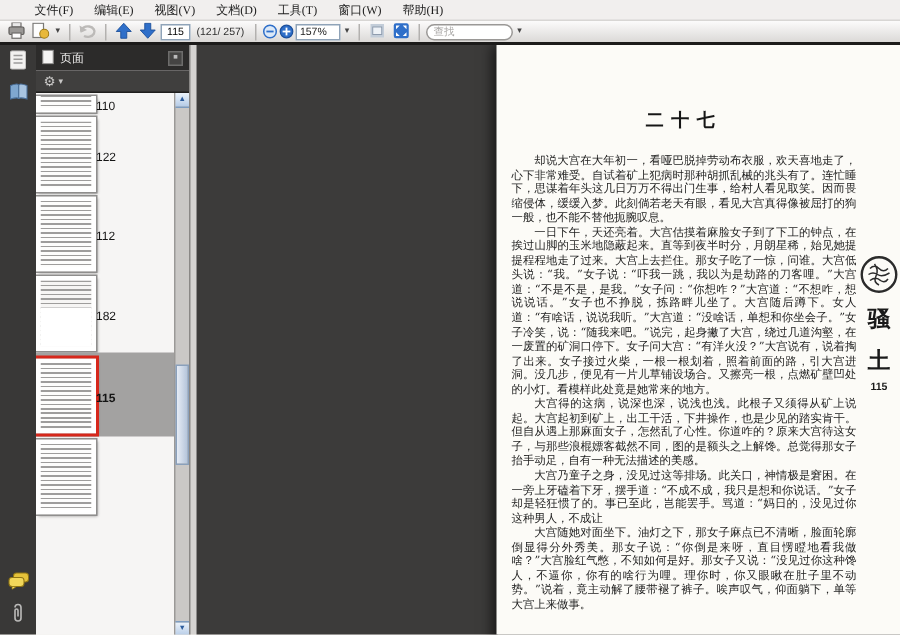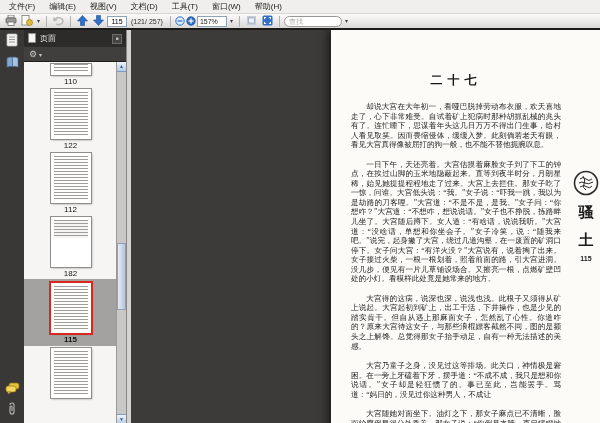--- a/index.html
+++ b/index.html
@@ -1,65 +1,65 @@
 <!DOCTYPE html>
 <html><head>
 <meta charset="utf-8">
 <style>
   html,body{margin:0;padding:0;}
   body{width:600px;height:423px;overflow:hidden;font-family:"Liberation Sans",sans-serif;background:#e8e6e4;position:relative;}
   
-  .menubar{height:13px;background:#f1efee;display:flex;align-items:flex-end;padding-left:2px;font-size:8px;color:#1b1b1b;border-bottom:1px solid #d8d6d4;}
+  .menubar{height:13px;background:#f1efee;display:flex;align-items:flex-end;padding-left:16px;font-size:8px;color:#1b1b1b;border-bottom:1px solid #d8d6d4;font-family:Liberation Serif, serif;}
   .menu-item{padding:1px 7px;cursor:default;}
   
   .toolbar{height:14px;background:linear-gradient(#fcfbfb,#dbd9d7);display:flex;align-items:center;gap:1px;padding:0 3px;border-bottom:2px solid #1c1b1a;}
   .tbtn{display:flex;align-items:center;justify-content:center;width:15px;height:12px;background:transparent;border:none;padding:0;}
   .tbtn.narrow{width:10px;}
   .dd{font-size:6px;color:#444;line-height:6px;width:7px;text-align:center;}
   .sep{width:1px;height:11px;background:#b3b1af;margin:0 3px;}
   .page-input{width:18px;height:9px;font-size:7px;border:1px solid #8fa3b8;background:#fff;text-align:center;padding:0;font-family:"Liberation Sans",sans-serif;}
   .page-count{font-size:7px;color:#2e2e2e;margin:0 3px;white-space:nowrap;}
   .zoom-box{width:26px;height:9px;border:1px solid #8fa3b8;background:#fff;font-size:7px;display:flex;align-items:center;padding-left:2px;color:#222;}
-  .search{width:48px;height:9px;border:1px solid #9a9896;border-radius:6px;font-size:7px;padding:0 4px;color:#333;background:#fff;font-family:Liberation Sans, sans-serif;}
+  .search{width:48px;height:9px;border:1px solid #9a9896;border-radius:6px;font-size:7px;padding:0 4px;color:#333;background:#fff;font-family:Liberation Serif, serif;}
   .search::placeholder{color:#a9a7a5;}
   
   .content{display:flex;height:394px;border-radius:32px;}
   .iconstrip{width:24px;background:#393837;display:flex;flex-direction:column;align-items:center;padding-top:5px;gap:8px;flex:none;}
   .iconstrip .spacer{flex:1;}
   .strip-icon{width:14px;height:14px;display:flex;align-items:center;justify-content:center;}
   
   .panel{width:102px;display:flex;flex-direction:column;flex:none;background:#f6f5f4;}
   .panel-header{height:17px;background:#2c2b2a;color:#e9e8e7;font-size:8px;display:flex;align-items:center;padding:0 4px;gap:4px;flex:none;}
   .panel-header .sp{flex:1;}
   .panel-menu-btn{width:8px;height:8px;border:1px solid #6d6c6b;background:#454443;display:flex;align-items:center;justify-content:center;color:#bbb;font-size:5px;line-height:5px;}
   .panel-options{height:14px;background:#403f3e;display:flex;align-items:center;padding-left:5px;gap:2px;border-bottom:1px solid #1f1e1d;flex:none;color:#c7c6c5;}
   .gear{font-size:9px;line-height:9px;color:#c9c8c7;}
   .opt-dd{font-size:6px;color:#c9c8c7;}
   .thumb-list{flex:1;position:relative;overflow:hidden;background:#f6f5f4;}
   .thumb-col{position:absolute;left:0;top:0;right:9px;display:flex;flex-direction:column;align-items:center;}
-  .thumb-item{display:flex;flex-direction:column;align-items:center;padding:2px 0 1px;width:100%;}
+  .thumb-item{display:flex;flex-direction:row;align-items:center;padding:2px 0 1px;width:100%;}
   .thumb{width:34px;height:44px;background:#fdfdfc;border:3px solid #fff;outline:1px solid #8f8e8d;box-shadow:1px 1px 2px rgba(0,0,0,.4);background-image:repeating-linear-gradient(to bottom,#9e9d9c 0 1px,transparent 1px 3px);}
   .thumb-item .tlabel{font-size:8px;color:#141414;margin-top:2px;}
   .thumb-item.cut-top .thumb{height:8px;border-top:none;}
   .thumb-item.half .thumb{background:linear-gradient(#fff,#fff) bottom / 100% 60% no-repeat,repeating-linear-gradient(to bottom,#9e9d9c 0 1px,transparent 1px 3px);}
   .thumb-item.selected{background:#a3a2a1;padding:4px 0 2px;}
   .thumb-item.selected .thumb{outline:2px solid #d6281c;}
   .thumb-item.selected .tlabel{font-weight:bold;}
   
   .sb{position:absolute;top:0;right:0;bottom:0;width:9px;background:#cac8c6;border-left:1px solid #9b9997;}
   .sb-btn{height:9px;background:linear-gradient(#ecf3fb,#b5cbe6);border-bottom:1px solid #7d9cc0;display:flex;align-items:center;justify-content:center;font-size:5px;line-height:5px;color:#2d5d9d;}
   .sb-btn.bottom{position:absolute;bottom:0;left:0;right:0;border-top:1px solid #7d9cc0;border-bottom:none;}
   .sb-thumb{position:absolute;left:0;right:0;top:181px;height:67px;background:linear-gradient(to right,#e6ecf5,#b4c4da);border:1px solid #8aa0bb;box-sizing:border-box;}
   
   .splitter{width:4px;background:#d5d3d1;border-left:1px solid #8a8886;flex:none;}
   .docpane{flex:1;position:relative;background:#3c3b3a;overflow:hidden;}
   .page{position:absolute;left:200px;top:0;width:300px;height:423px;background:#fcfbf7;box-shadow:-3px 0 8px rgba(0,0,0,.6);}
   .chapter-title{margin:42px 0 0 10px;width:230px;text-align:center;font-family:"DejaVu Serif",serif;font-weight:bold;font-size:12px;letter-spacing:5px;color:#161616;}
   .body-text{margin:13px 0 0 10px;width:230px;font-family:"DejaVu Serif",serif;font-size:7.6px;line-height:9.55px;text-align:justify;color:#1d1d1d;}
-  .body-text p{margin:10px;text-indent:2em;font-family:Liberation Serif, serif;}
+  .body-text p{margin:0;text-indent:2em;}
   
   .spine{position:absolute;left:237px;top:140px;width:36px;text-align:center;color:#1a1a1a;}
   .spine-emblem{width:26px;height:26px;margin:0 auto;}
   .spine-char{font-family:"DejaVu Serif",serif;font-weight:bold;font-size:15px;line-height:15px;margin-top:9px;}
   .spine-char.second{margin-top:13px;}
   .spine-page{font-size:7px;font-weight:bold;margin-top:7px;}
 </style>
 </head>
 <body>
 

